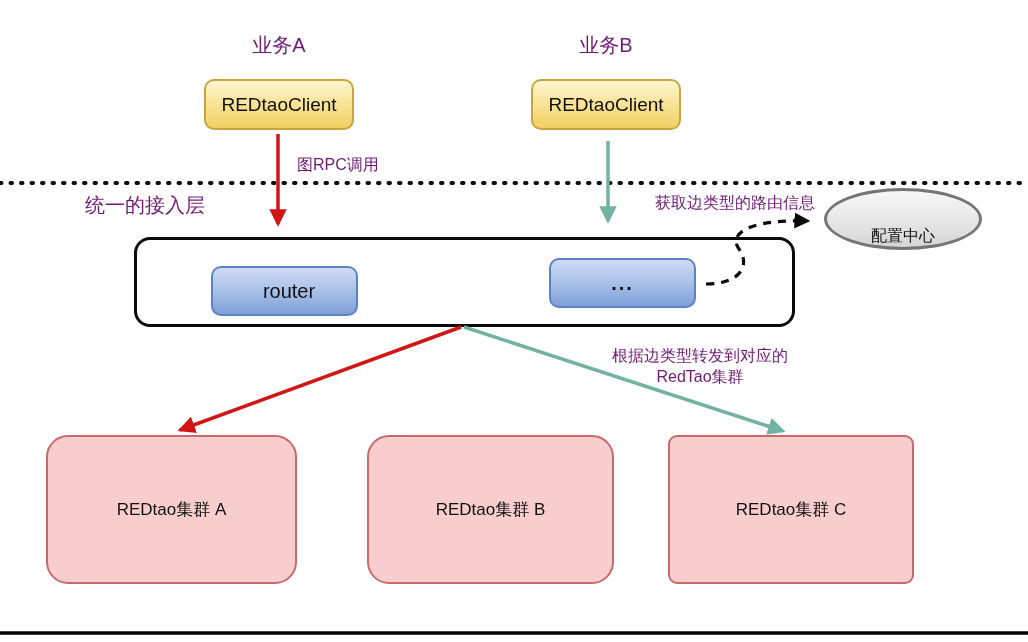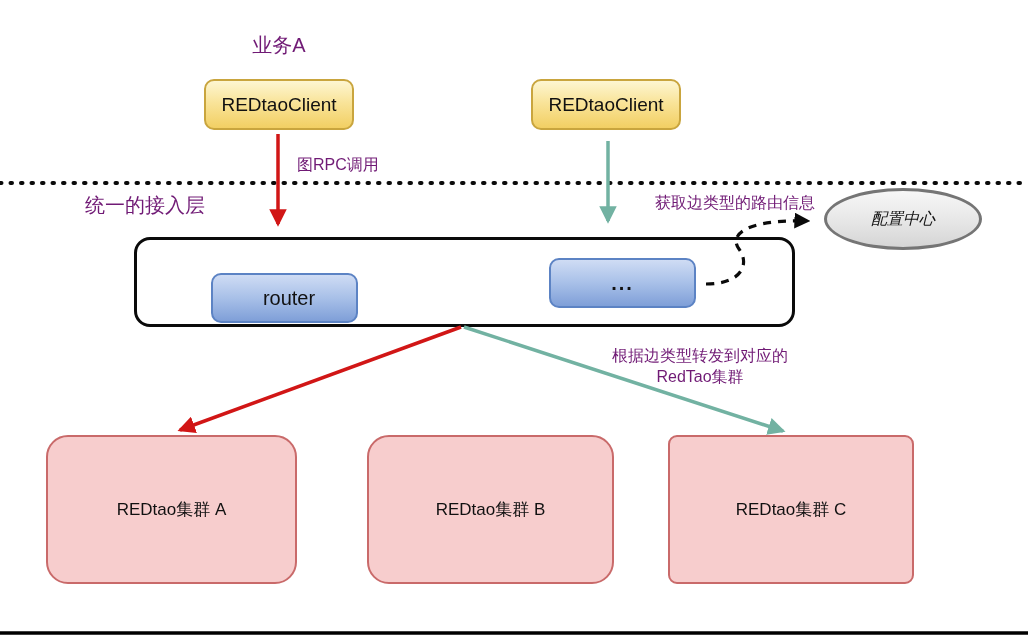--- a/index.html
+++ b/index.html
@@ -54,23 +54,22 @@
   .dots-text{font-size:20px;font-weight:bold;letter-spacing:2px;}
   
   .config-ellipse{
     position:absolute;
     left:824px;top:188px;
     width:158px;height:62px;
     box-sizing:border-box;
     border:3px solid #757575;
     border-radius:50%;
     background:linear-gradient(180deg,#f7f7f7 0%,#e6e6e6 55%,#d5d5d5 100%);
-    display:flex;align-items:center;justify-content:center;
+    display:flex;align-items:flex-end;justify-content:center;
     font-size:16px;
-    font-style:italic;
   }
   
   .cluster-box{
     position:absolute;
     top:435px;height:149px;
     box-sizing:border-box;
     border:2px solid #c96a6a;
     border-radius:22px;
     background:#f7cdcd;
     display:flex;align-items:center;justify-content:center;
@@ -83,36 +82,37 @@
     z-index:5;
   }
 </style>
 </head>
 <body>
 
 <div id="stage">
 
   <div class="label biz-label" style="left:199px;top:32px;">业务A</div>
 
+  <div class="label biz-label" style="left:526px;top:32px;">业务B</div>
 
   <div class="client-box" style="left:204px;top:79px;">
     <span>REDtaoClient</span>
   </div>
 
   <div class="client-box" style="left:531px;top:79px;">
     <span>REDtaoClient</span>
   </div>
 
   <div class="label annotation" style="left:297px;top:155px;">图RPC调用</div>
 
   <div class="label" style="left:85px;top:192px;font-size:20px;">统一的接入层</div>
 
   <div class="access-rect"></div>
 
-  <div class="blue-box" style="left:211px;top:273px;padding-left:9px;">
+  <div class="blue-box" style="left:211px;top:266px;padding-left:9px;">
     <span>router</span>
   </div>
 
   <div class="blue-box" style="left:549px;top:258px;">
     <span class="dots-text">...</span>
   </div>
 
   <div class="label annotation" style="left:655px;top:193px;">获取边类型的路由信息</div>
 
   <div class="config-ellipse">

